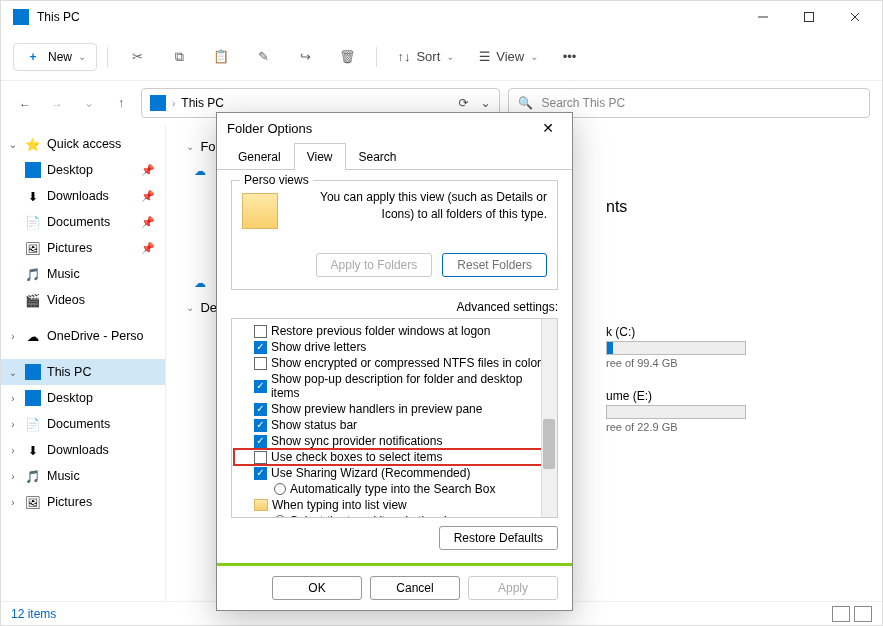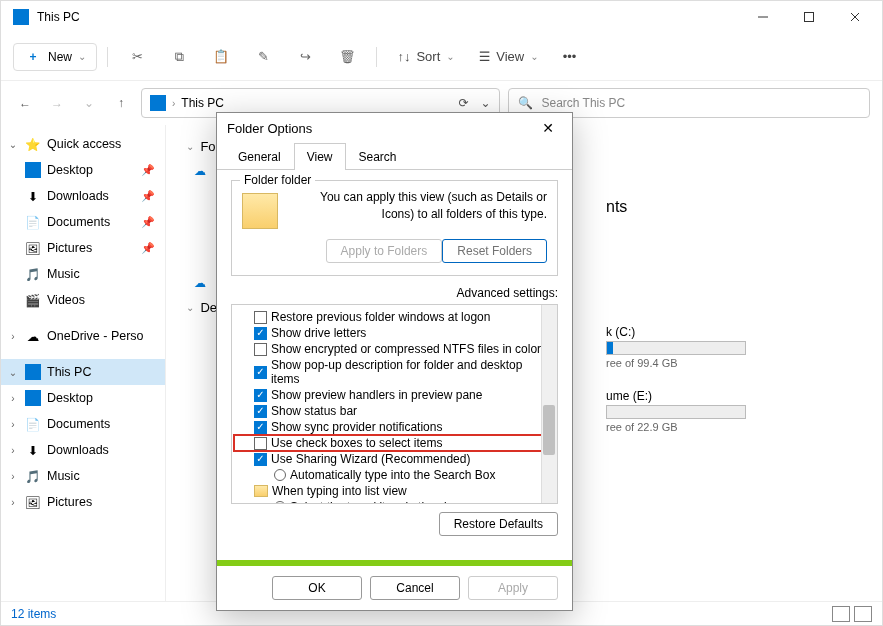--- a/index.html
+++ b/index.html
@@ -51,38 +51,38 @@
 .dlg-close { margin-left:auto; font-size:14px; padding:2px 8px;}
 .tabs { display:flex; border-bottom:1px solid #ccc; padding:0 8px; font-size:12px;}
 .tab { padding:6px 12px; border:1px solid transparent; border-bottom:none; margin-bottom:-1px;}
 .tab.active { border-color:#ccc; background:#fff;}
 .dlg-body { flex:1; padding:10px 14px; overflow:hidden;}
 .fieldset { border:1px solid #ccc; padding:8px 10px 12px 10px; margin-bottom:10px; position:relative;}
 .fieldset .legend { position:absolute; top:-8px; left:8px; background:#fff; padding:0 4px; font-size:12px;}
 .fv-row { display:flex; gap:10px;}
 .fv-icon { width:36px; height:36px; background:linear-gradient(#ffe9a8,#f9cf6d); border:1px solid #d8b862; margin-top:4px;}
 .fv-text { flex:1; font-size:12px; line-height:1.4;text-align:right;}
-.fv-btns { display:flex; justify-content:flex-end; margin-top:10px;}
+.fv-btns { display:flex; gap:10px; justify-content:flex-end; margin-top:24px;}
 .btn { padding:4px 14px; font-size:12px; border:1px solid #999; background:#fff; border-radius:3px; min-width:90px; text-align:center;}
 .btn.primary { border-color:#0067c0; color:#737373;}
 .btn.disabled { color:#aaa; border-color:#ccc;}
 .adv-label { font-size:12px; margin:4px 0;text-align:right;}
 .adv-box { border:1px solid #ccc; height:200px; overflow:hidden; padding:4px 2px; position:relative;}
 .adv-item { display:flex; align-items:center; gap:4px; font-size:12px; padding:1px 2px 1px 20px;}
 .adv-item.sub { padding-left:40px;}
 .adv-item.highlighted { outline:2px solid #d93025; outline-offset:-1px;}
 .cb { width:13px; height:13px; border:1px solid #666; display:inline-flex; align-items:center; justify-content:center; font-size:10px; line-height:1;}
 .cb.checked { background:#0078d4; border-color:#0078d4; color:#fff;}
 .rb { width:12px; height:12px; border:1px solid #666; border-radius:50%; display:inline-flex; align-items:center; justify-content:center;}
 .rb.sel::after { content:""; width:6px; height:6px; background:#0078d4; border-radius:50%;}
 .folder-icon-sm { width:14px; height:12px; background:linear-gradient(#ffe9a8,#f9cf6d); border:1px solid #d8b862;}
 .adv-scroll { position:absolute; right:0; top:0; bottom:0; width:16px; background:#f0f0f0; border-left:1px solid #ddd;}
 .adv-thumb { position:absolute; right:2px; width:12px; height:50px; background:#c0c0c0; border-radius:2px; top:100px;}
 .restore-row { display:flex; justify-content:flex-end; margin-top:8px;}
-.dlg-footer { display:flex; gap:8px; justify-content:flex-end; padding:10px 14px; border-top:6px solid #84cc16;}
+.dlg-footer { display:flex; gap:8px; justify-content:flex-end; padding:10px 14px; border-top:3px solid #84cc16;}
 svg { display:block; }
 </style>
 </head>
 <body>
 
 <div class="window">
 
   <div class="titlebar">
     <div class="icon"></div>
     <div class="title">This PC</div>
@@ -292,21 +292,21 @@
     <span>Folder Options</span>
     <span class="dlg-close">✕</span>
   </div>
   <div class="tabs">
     <div class="tab">General</div>
     <div class="tab active">View</div>
     <div class="tab">Search</div>
   </div>
   <div class="dlg-body">
     <div class="fieldset">
-      <div class="legend">Folder folder</div>
+      <div class="legend">Perso views</div>
       <div class="fv-row">
         <div class="fv-icon"></div>
         <div class="fv-text">You can apply this view (such as Details or Icons) to all folders of this type.</div>
       </div>
       <div class="fv-btns">
         <div class="btn disabled">Apply to Folders</div>
         <div class="btn primary">Reset Folders</div>
       </div>
     </div>
     <div class="adv-label">Advanced settings:</div>

